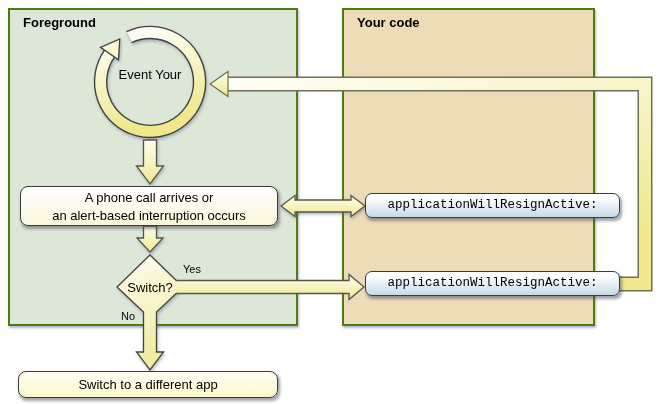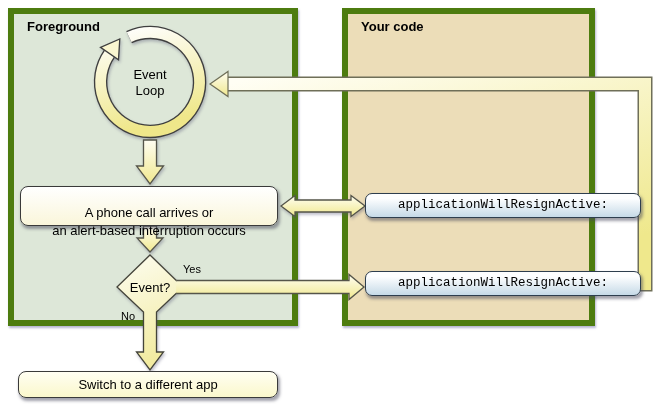--- a/index.html
+++ b/index.html
@@ -1,32 +1,32 @@
 <!DOCTYPE html>
 <html><head>
 <meta charset="utf-8">
 <style>
   html,body{margin:0;padding:0;background:#ffffff;}
   .stage{position:relative;width:660px;height:404px;background:#ffffff;overflow:hidden;
          font-family:"Liberation Sans",sans-serif;color:#000;}
-  .panel{position:absolute;top:8px;height:318px;border:6px solid #4d7c0f;box-sizing:border-box;
+  .panel{position:absolute;top:8px;height:318px;border:2px solid #4d7c0f;box-sizing:border-box;
          box-shadow:1px 2px 2px rgba(120,120,170,.55);z-index:0;}
   .panel-foreground{left:8px;width:290px;background:#dde7d8;}
   .panel-yourcode{left:342px;width:253px;background:#ecddb8;}
   .panel-title{position:absolute;top:5px;left:13px;font-size:13px;font-weight:bold;}
   svg.overlay{position:absolute;left:0;top:0;z-index:1;pointer-events:none;}
   .shadowed{filter:drop-shadow(1px 2px 1.5px rgba(90,90,120,0.40));}
   .node{position:absolute;box-sizing:border-box;z-index:2;text-align:center;}
   .round-box{border:1.5px solid #3a3a3a;border-radius:8px;
              box-shadow:1.5px 2.5px 3px rgba(70,70,90,.5);}
   .phone-box{left:20px;top:186px;width:258px;height:40px;
-             background:linear-gradient(#ffffff,#faf6da);font-size:13px;line-height:1.4;padding-top:17px;}
+             background:linear-gradient(#ffffff,#faf6da);font-size:13px;line-height:1.4;padding-top:2px;}
   .switch-box{left:18px;top:371px;width:260px;height:27px;
               background:linear-gradient(#fffef2,#fbf8cc);font-size:13px;line-height:25px;}
-  .code-box{width:276px;height:25px;border:1.5px solid #2e3e4e;border-radius:7px;
+  .code-box{width:255px;height:25px;border:1.5px solid #2e3e4e;border-radius:7px;
             background:linear-gradient(#fdfeff 20%,#c6dae7);
             font-family:"Liberation Mono","DejaVu Sans Mono",monospace;font-size:12.5px;line-height:23px;
             box-shadow:1.5px 2.5px 3px rgba(70,70,90,.5);}
   .code-box-1{left:365px;top:193px;}
   .code-box-2{left:365px;top:271px;}
   .event-loop-label{left:118px;top:67px;width:64px;font-size:13px;line-height:1.25;}
   .edge-label{position:absolute;z-index:2;font-size:11px;}
   .yes-label{left:183px;top:263px;}
   .no-label{left:121px;top:310px;}
 </style>
@@ -90,30 +90,30 @@
     <g class="shadowed">
       <polygon points="150,255 183,287 156.5,312 156.5,352 163.5,352 150,370 136.5,352 143.5,352 143.5,312 117,287" fill="url(#gdia)" stroke="#44443a" stroke-width="1.3"></polygon>
     </g>
 
     <g>
       <polygon points="176.3,280.5 349,280.5 349,274.5 364,287 349,299.5 349,293.5 176.1,293.5" fill="url(#gy)" stroke="none"></polygon>
       <path d="M 176.3,280.5 L 349,280.5 L 349,274.5 L 364,287 L 349,299.5 L 349,293.5 L 176.1,293.5" fill="none" stroke="#55554a" stroke-width="1.3"></path>
     </g>
   </svg>
 
-  <div class="node event-loop-label">Event Loop</div>
+  <div class="node event-loop-label">Event Your</div>
 
   <div class="node round-box phone-box">
     <div>A phone call arrives or</div>
     <div>an alert-based interruption occurs</div>
   </div>
 
   <div class="node code-box code-box-1">applicationWillResignActive:</div>
   <div class="node code-box code-box-2">applicationWillResignActive:</div>
 
-  <div class="node" style="left:114px;top:280px;width:72px;font-size:13px;">Event?</div>
+  <div class="node" style="left:114px;top:280px;width:72px;font-size:13px;">Switch?</div>
 
   <div class="edge-label yes-label">Yes</div>
   <div class="edge-label no-label">No</div>
 
   <div class="node round-box switch-box">Switch to a different app</div>
 
 </div>
 
 </body></html>

